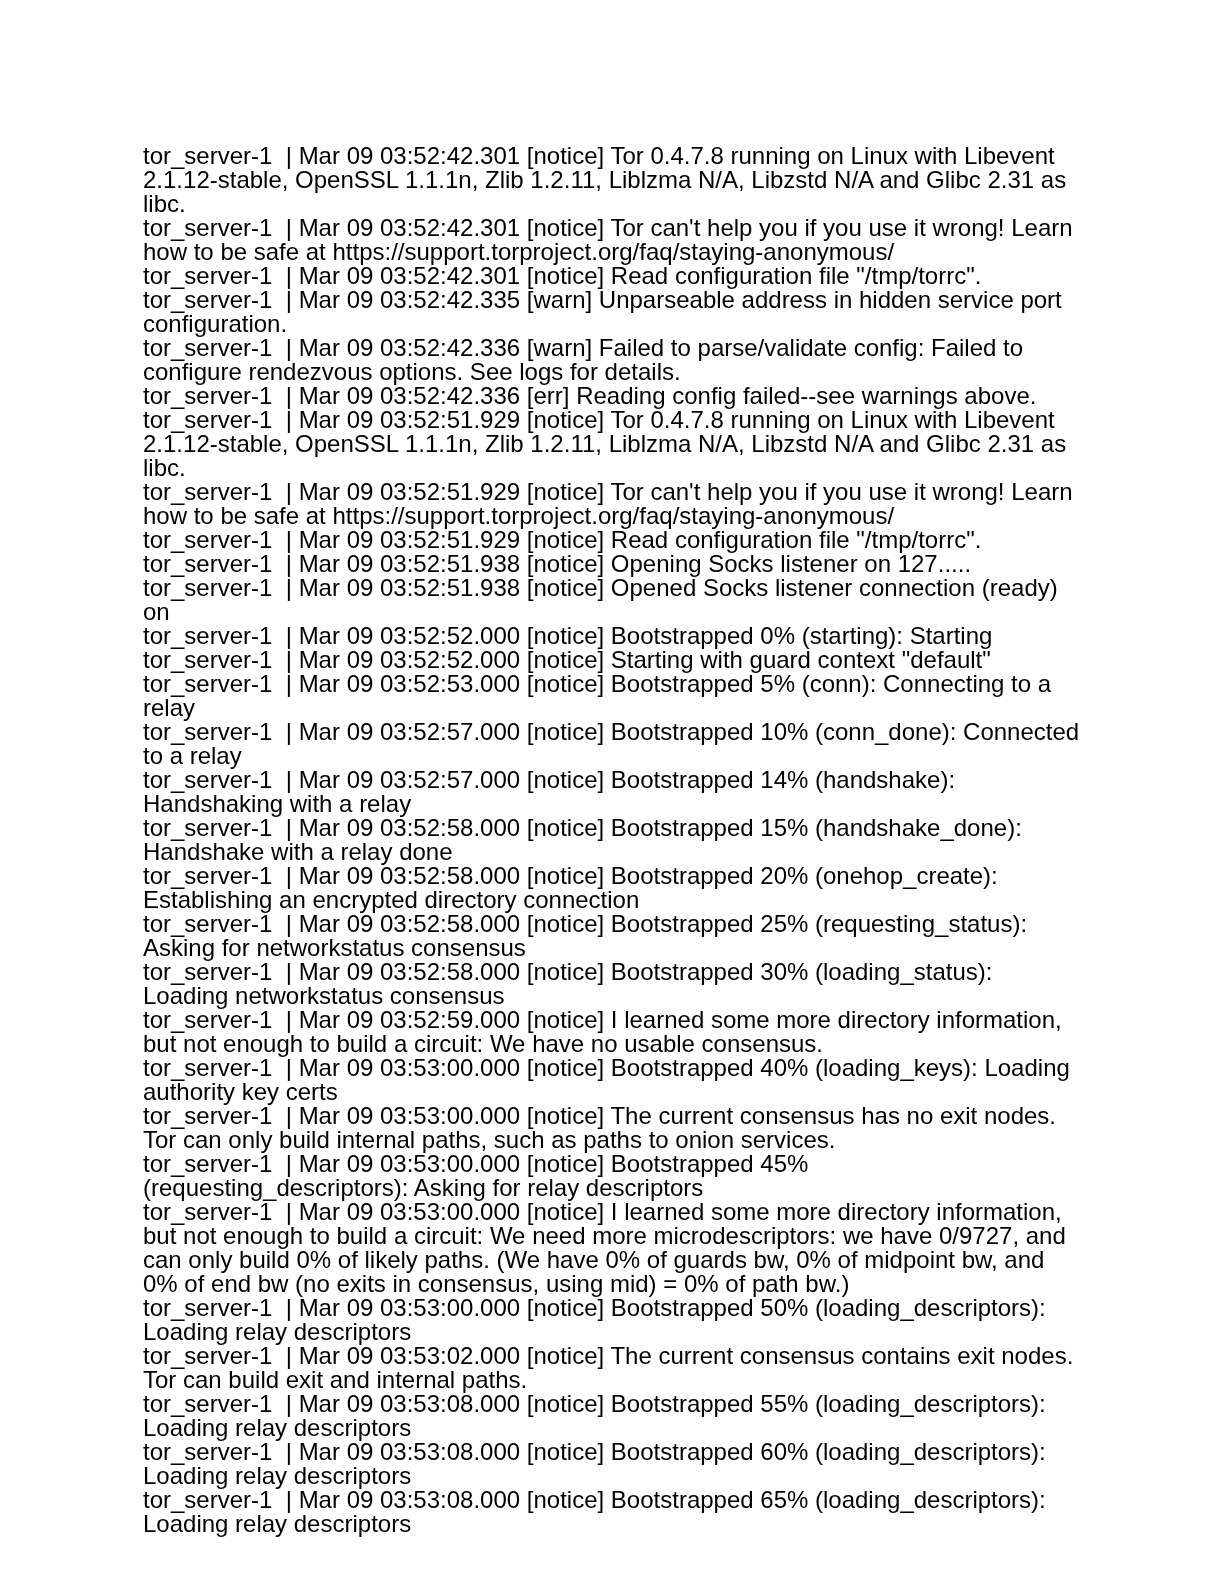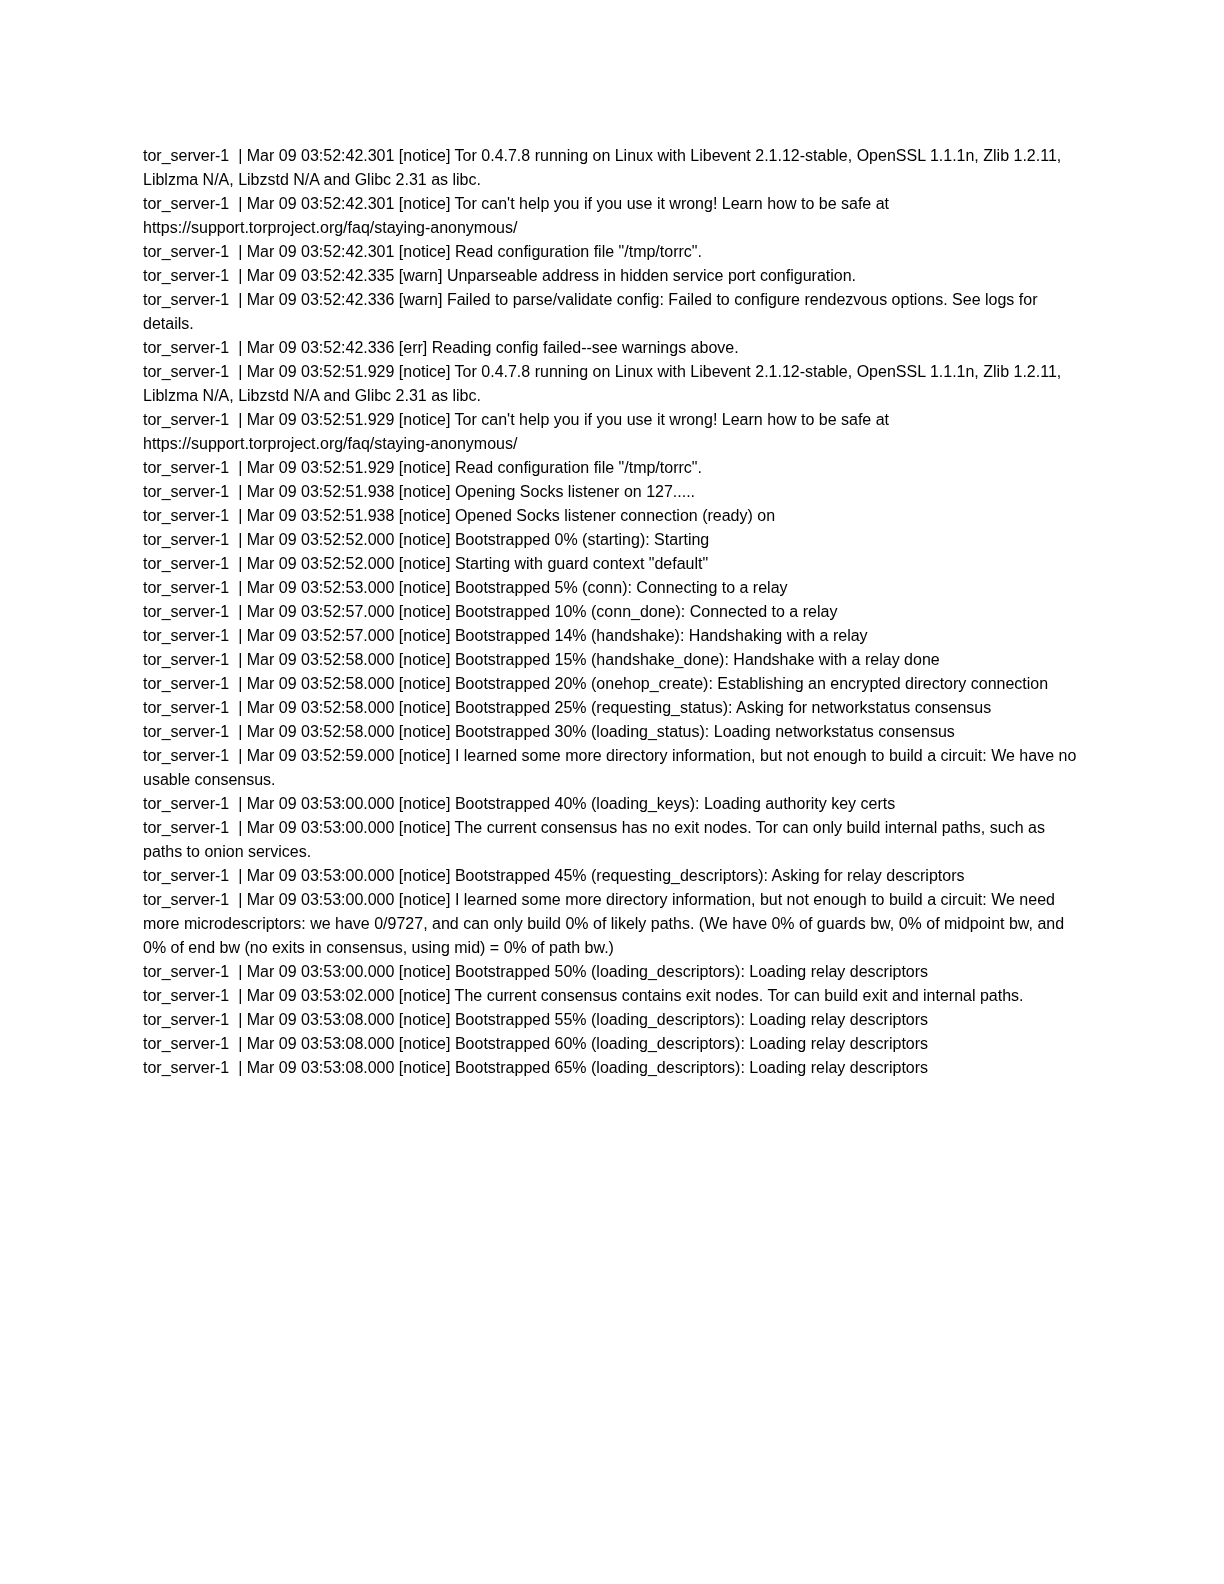--- a/index.html
+++ b/index.html
@@ -12,21 +12,21 @@
     width: 1224px;
     height: 1584px;
     background: #ffffff;
     box-sizing: border-box;
     padding: 144px 144px 0 143px;
     overflow: hidden;
   }
   .log-output {
     width: 937px;
     font-family: "Liberation Sans", sans-serif;
-    font-size: 16px;
+    font-size: 24px;
     line-height: 24px;
     color: #000000;
     white-space: pre-wrap;
     overflow-wrap: break-word;
   }
   .log-entry {
     margin: 0;
     padding: 0;
   }
 </style>

